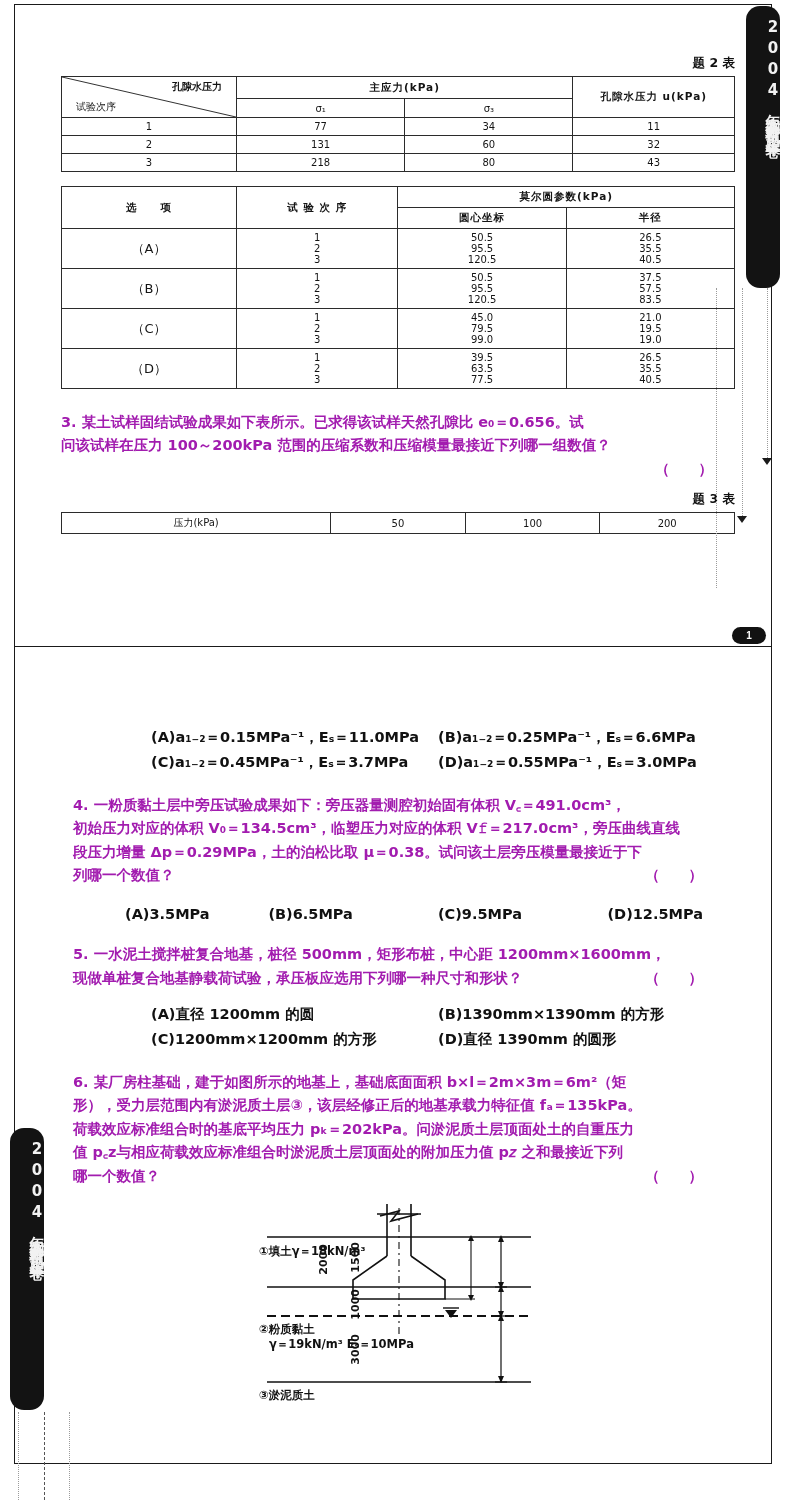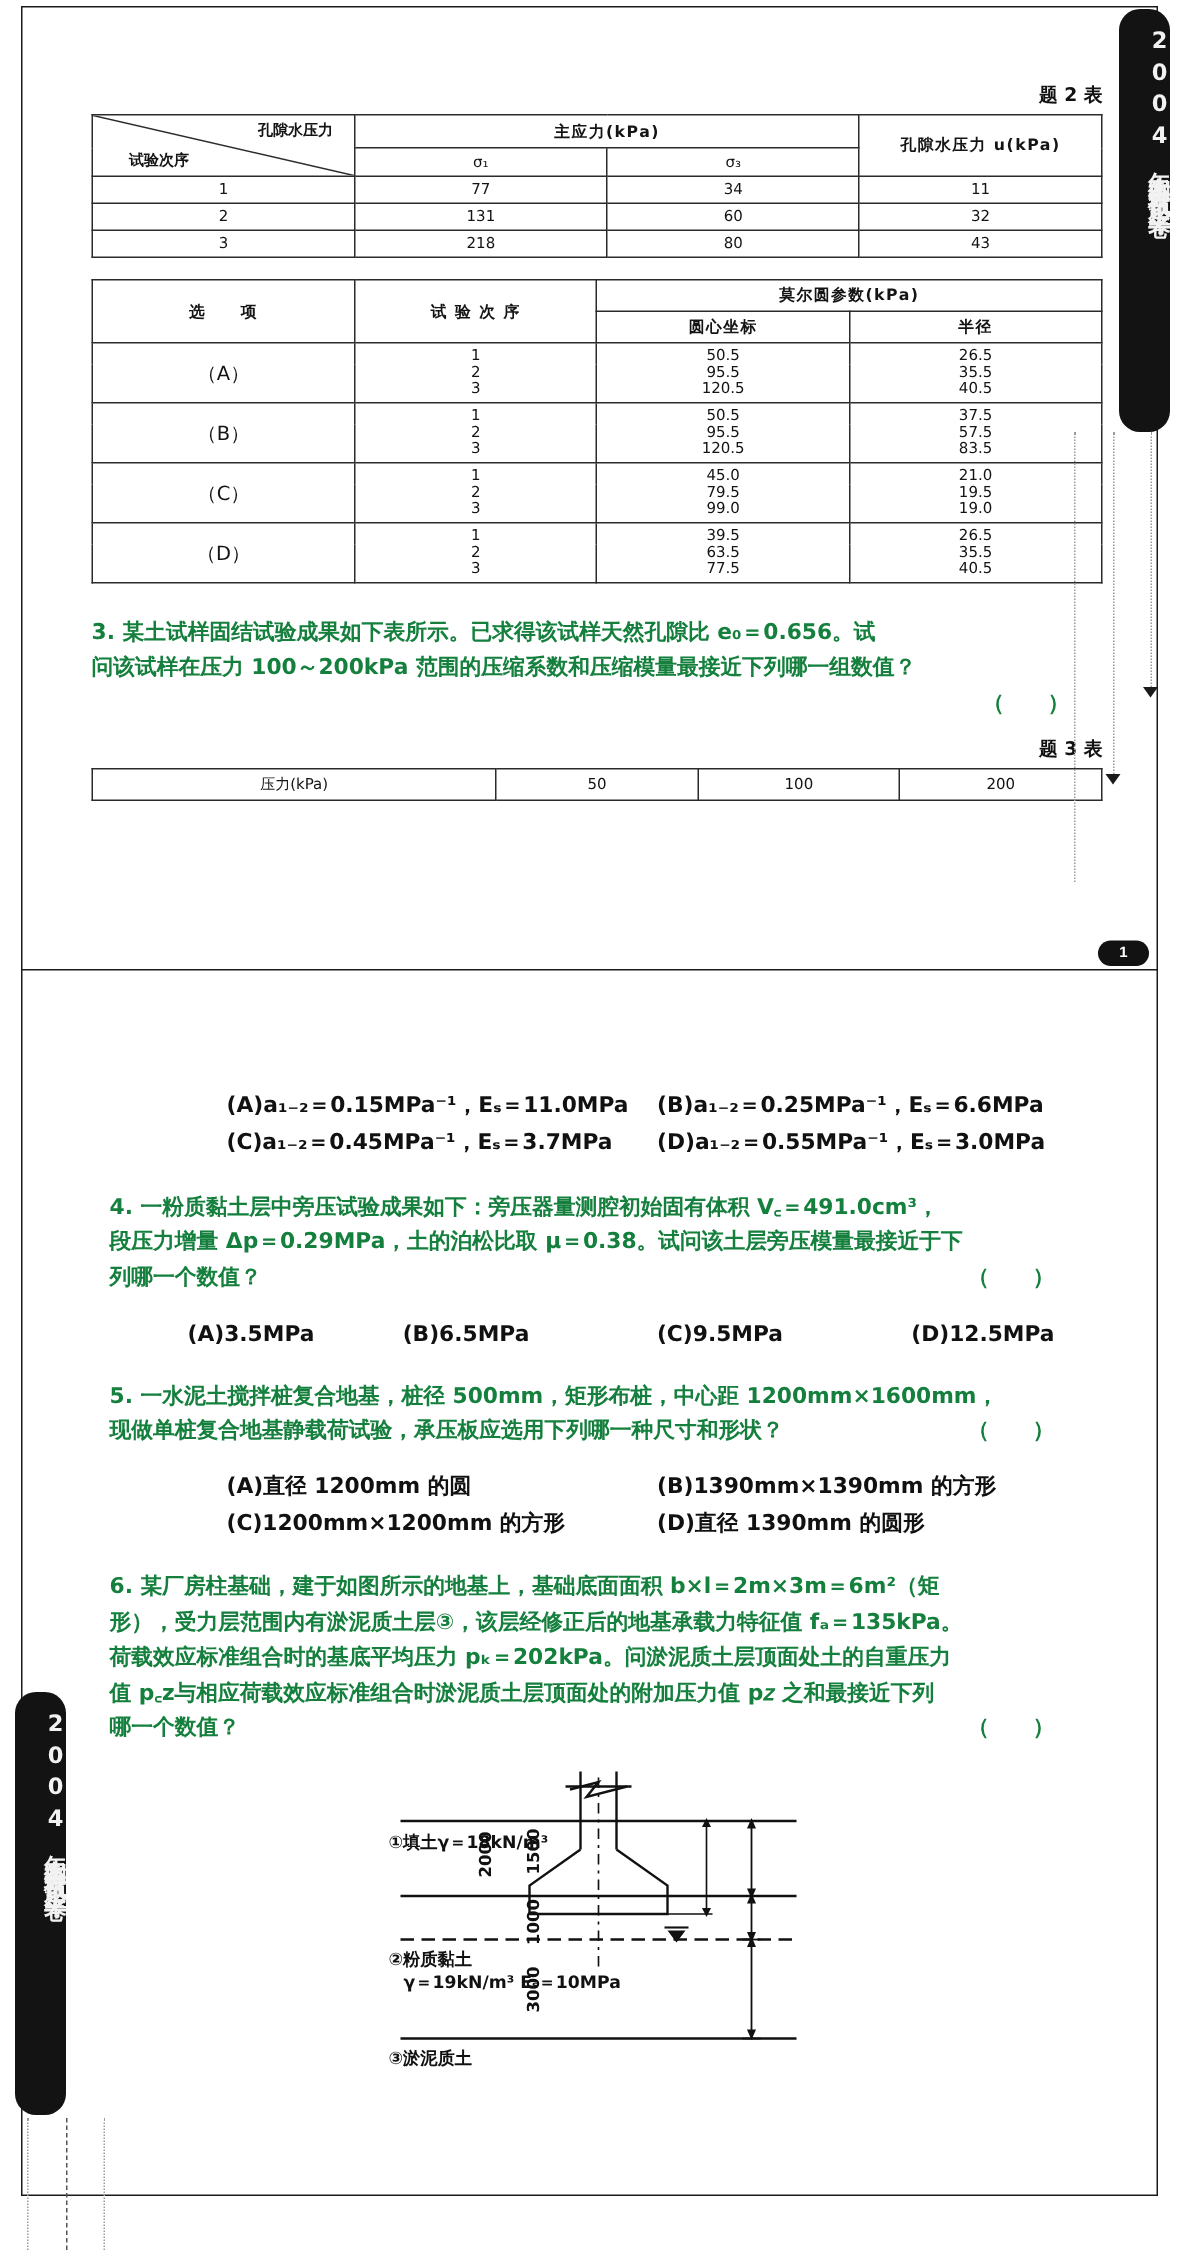--- a/index.html
+++ b/index.html
@@ -59,21 +59,21 @@
   }
   table.dt td,table.dt th{
     border:1px solid #2b2b2b;text-align:center;font-weight:400;padding:3px 2px;
   }
   table.dt .thead{font-weight:700;font-size:10.5px;letter-spacing:1px;}
   .outer-thick{border:1.6px solid #1a1a1a;}
 
   .qtext{
     font-size:14.5px;line-height:1.62;text-align:justify;
     font-family:"DejaVu Sans","Liberation Sans",sans-serif;font-weight:700;
-    color:#15803d;margin:0;
+    color:#a21caf;margin:0;
   }
   .opt-row{
     display:flex;font-size:14.5px;font-weight:700;
     font-family:"DejaVu Sans","Liberation Sans",sans-serif;line-height:1.75;
   }
   .opt-row>div{flex:0 0 50%;}
   .opt-pad{padding-left:78px;}
 
   
   .fig{position:relative;height:215px;margin:6px 0 0 0;}
@@ -93,21 +93,21 @@
     <div class="tbl-cap">题 2 表</div>
 
     <table class="dt outer-thick" style="margin-top:4px;">
       <tbody>
           <tr>
         <td rowspan="2" style="width:26%;padding:0;position:relative;height:40px;">
           <svg width="100%" height="40" viewBox="0 0 185 40" preserveAspectRatio="none" style="position:absolute;left:0;top:0;">
             <line x1="0" y1="0" x2="185" y2="40" stroke="#2b2b2b" stroke-width="1"></line>
           </svg>
           <div style="position:absolute;right:14px;top:3px;font-weight:700;">孔隙水压力</div>
-          <div style="position:absolute;left:24px;bottom:3px;font-weight:700;">试验次序</div>
+          <div style="position:absolute;left:14px;bottom:3px;font-weight:400;">试验次序</div>
         </td>
         <td colspan="2" class="thead">主应力(kPa)</td>
         <td rowspan="2" class="thead" style="width:24%;text-align:center;">孔隙水压力 u(kPa)</td>
       </tr>
       <tr>
         <td style="width:25%;">σ₁</td>
         <td style="width:25%;">σ₃</td>
       </tr>
       <tr>
         <td>1</td>
@@ -240,20 +240,21 @@
       <div>(A)a₁₋₂＝0.15MPa⁻¹，Eₛ＝11.0MPa</div>
       <div>(B)a₁₋₂＝0.25MPa⁻¹，Eₛ＝6.6MPa</div>
     </div>
     <div class="opt-row opt-pad">
       <div>(C)a₁₋₂＝0.45MPa⁻¹，Eₛ＝3.7MPa</div>
       <div>(D)a₁₋₂＝0.55MPa⁻¹，Eₛ＝3.0MPa</div>
     </div>
 
     <div style="margin-top:18px;">
       <p class="qtext">4. 一粉质黏土层中旁压试验成果如下：旁压器量测腔初始固有体积 V꜀＝491.0cm³，</p>
+      <p class="qtext">初始压力对应的体积 V₀＝134.5cm³，临塑压力对应的体积 V𝚏＝217.0cm³，旁压曲线直线</p>
       <p class="qtext">段压力增量 Δp＝0.29MPa，土的泊松比取 μ＝0.38。试问该土层旁压模量最接近于下</p>
       <p class="qtext" style="position:relative;">
         <span>列哪一个数值？</span>
         <span style="position:absolute;right:22px;">（　　）</span>
       </p>
     </div>
 
     <div class="opt-row" style="margin-top:14px;">
       <div style="flex:0 0 22%;padding-left:52px;">(A)3.5MPa</div>
       <div style="flex:0 0 26%;">(B)6.5MPa</div>

